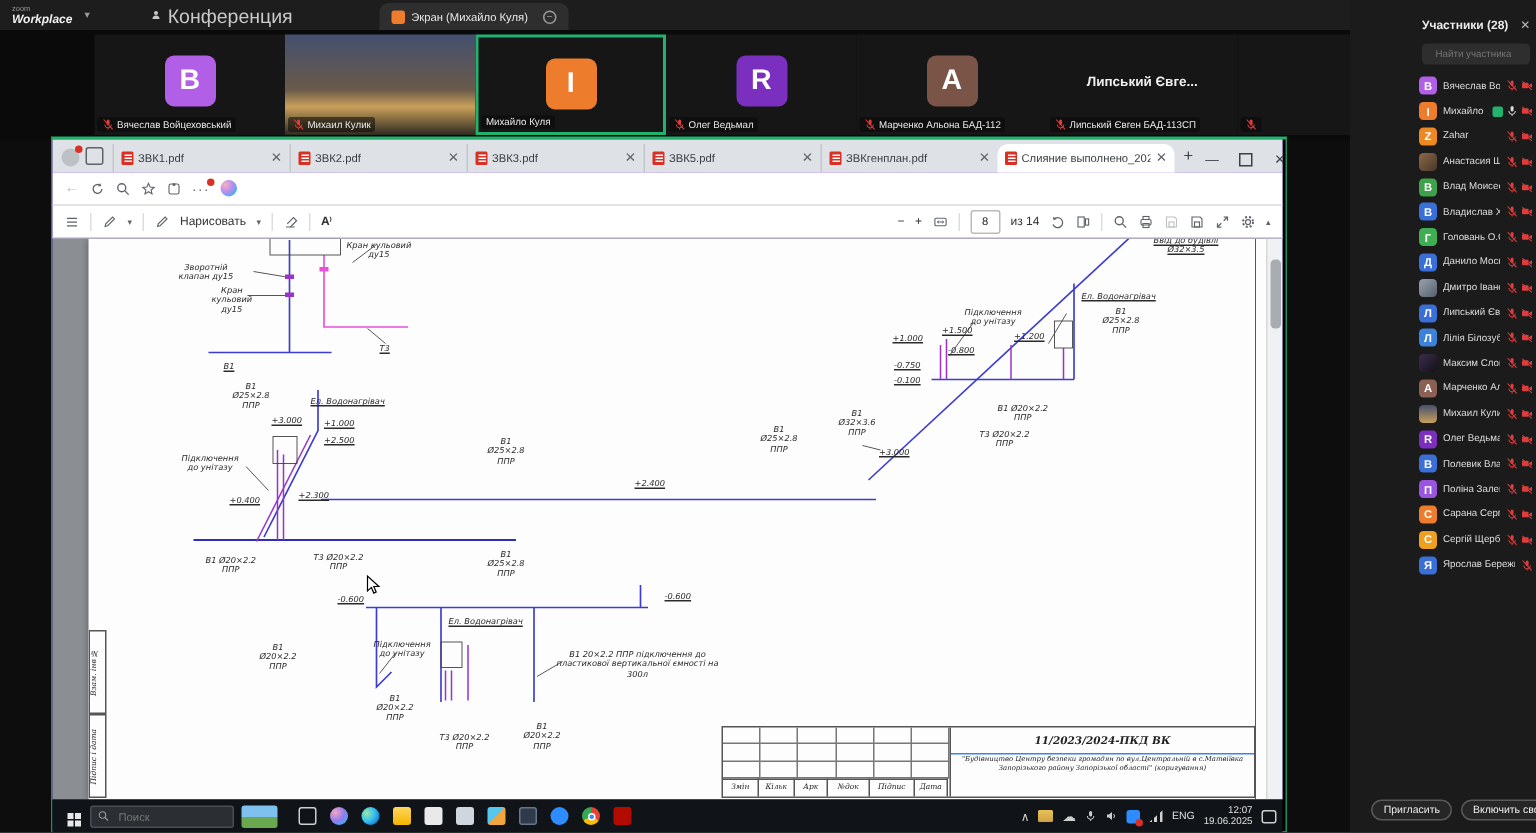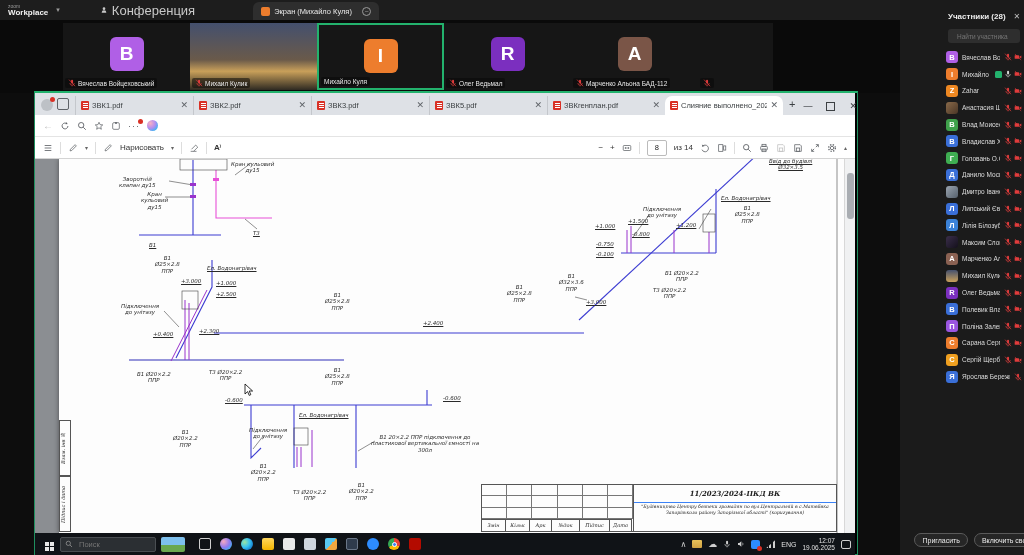--- a/index.html
+++ b/index.html
@@ -5,21 +5,21 @@
   html,body{margin:0;padding:0;background:#000;}
   .stage{position:relative;width:1024px;height:555px;background:#0d0d0d;overflow:hidden;
          font-family:"Liberation Sans",sans-serif;-webkit-font-smoothing:antialiased;}
   .ic{display:inline-block;vertical-align:middle;}
   .s8{width:8px;height:8px;} .s10{width:10px;height:10px;}
   .red{color:#e03c3c;} .white{color:#d8d8d8;} .grey{color:#5f6368;}
 
   
   .ztitle{position:absolute;left:0;top:0;width:100%;height:20px;background:#1d1d1d;display:flex;align-items:center;gap:6px;padding:0 8px;box-sizing:border-box;}
   .zlogo{display:flex;flex-direction:column;line-height:1;}
-  .zlogo .l1{font-size:5px;color:#9a9a9a;} .zlogo .l2{font-size:8px;color:#f2f2f2;font-weight:bold;}
+  .zlogo .l1{font-size:5px;color:#9a9a9a;} .zlogo .l2{font-size:8px;color:#f2f2f2;font-weight:bold;font-style:italic;}
   .zcaret{color:#9a9a9a;font-size:7px;margin-left:2px;}
   .zconf{display:flex;align-items:center;gap:4px;margin-left:34px;color:#c9c9c9;font-size:13px;}
   .ztab{display:flex;align-items:center;gap:4px;margin-left:52px;background:#2e2e2e;border-radius:6px 6px 0 0;height:18px;align-self:flex-end;padding:0 8px;color:#e8e8e8;font-size:7.5px;}
   .ztab .oicon{width:9px;height:9px;background:#ed7d2d;border-radius:2px;}
   .ztab .stop{width:9px;height:9px;border:1px solid #9a9a9a;border-radius:50%;color:#9a9a9a;font-size:7px;line-height:8px;text-align:center;box-sizing:border-box;margin-left:6px;}
 
   
   .thumbstrip{position:absolute;left:0;top:20px;width:900px;height:73px;background:#0a0a0a;display:flex;padding-left:63px;box-sizing:border-box;}
   .thumb{position:relative;width:127px;height:67px;margin-top:3px;background:#161616;box-sizing:border-box;flex:none;}
   .thumb.active{border:2px solid #23b26d;}
@@ -274,20 +274,29 @@
           <span class="t-name">Олег Ведьмал</span>
         </div>
       </div>
       <div class="thumb">
         <div class="t-avatar" style="background: rgb(122, 85, 71);">А</div>
         <div class="t-bar">
           <svg class="ic s8 red">
             <use href="#ic-mic-off"></use>
           </svg>
           <span class="t-name">Марченко Альона БАД-112</span>
+        </div>
+      </div>
+      <div class="thumb">
+        <div class="t-center">Липський Євге...</div>
+        <div class="t-bar">
+          <svg class="ic s8 red">
+            <use href="#ic-mic-off"></use>
+          </svg>
+          <span class="t-name">Липський Євген БАД-113СП</span>
         </div>
       </div>
       <div class="thumb partial">
         <div class="t-bar">
           <svg class="ic s8 red">
             <use href="#ic-mic-off"></use>
           </svg>
         </div>
       </div>
     </div>

